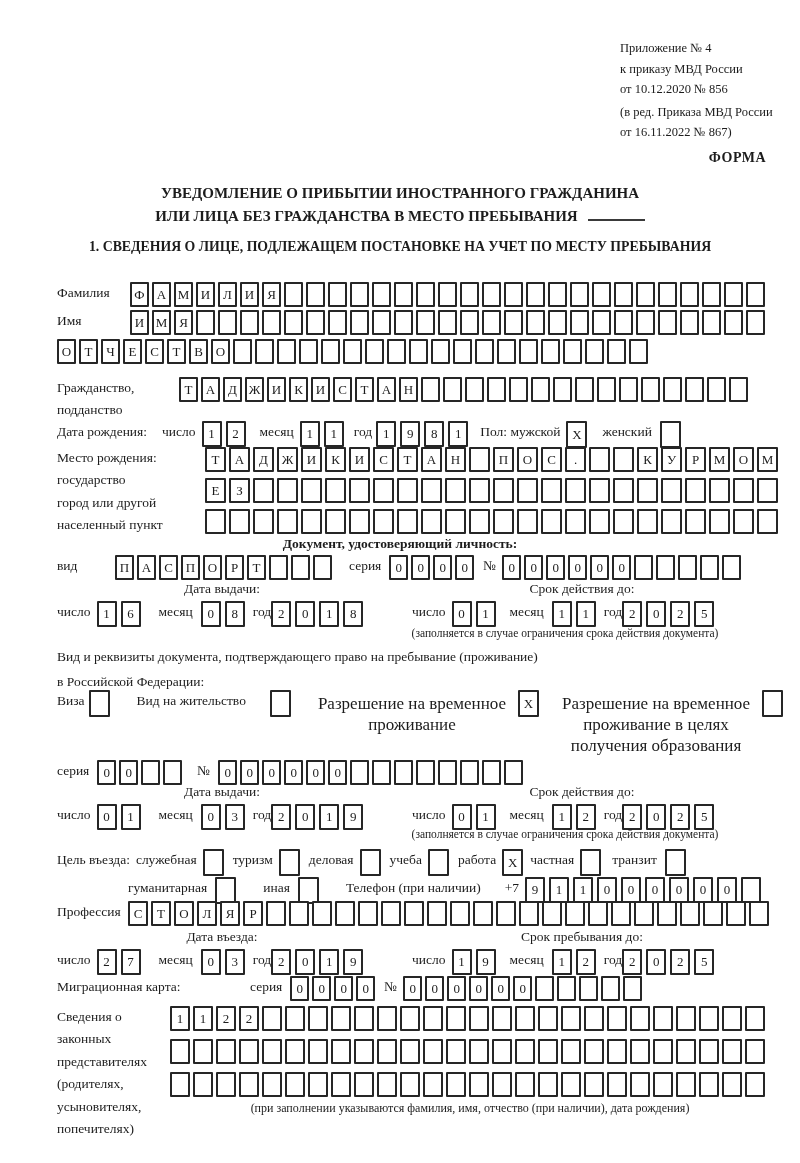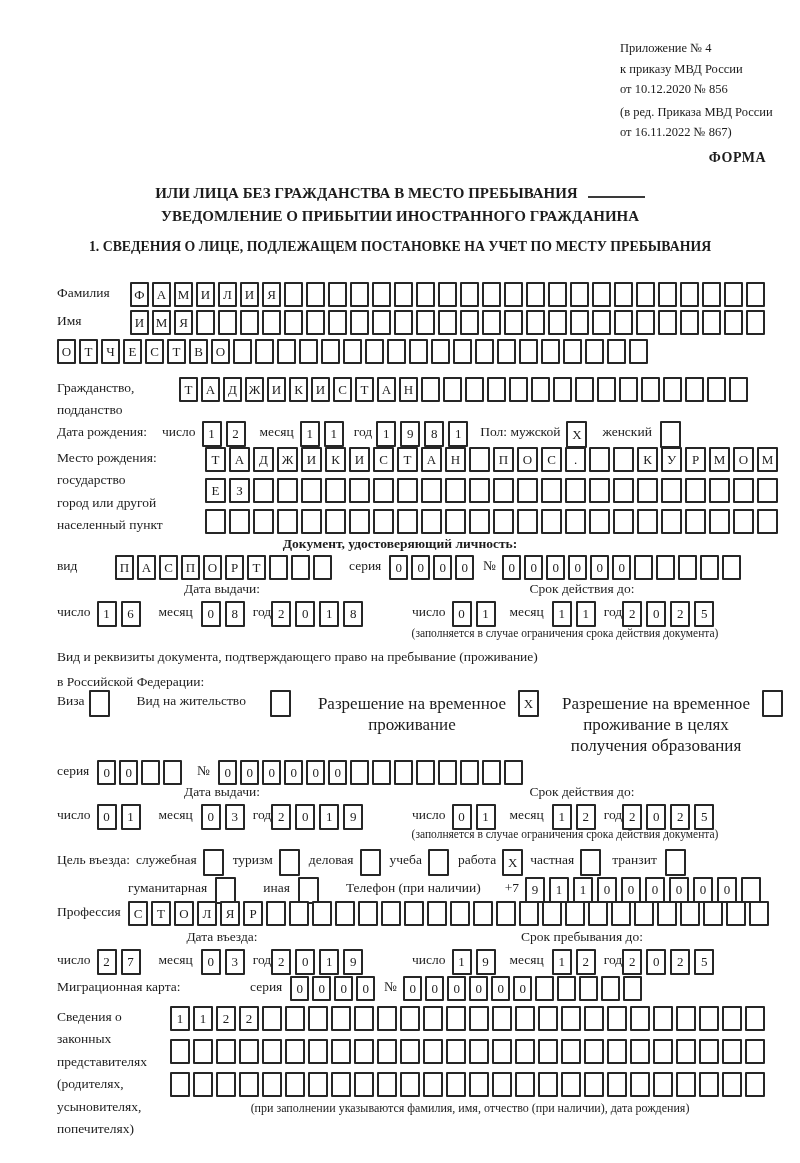--- a/index.html
+++ b/index.html
@@ -52,24 +52,24 @@
     <div>к приказу МВД России</div>
     <div>от 10.12.2020 № 856</div>
     <div class="rev">
       <div>(в ред. Приказа МВД России</div>
       <div>от 16.11.2022 № 867)</div>
     </div>
   </div>
   <div class="abs forma" style="top:150px">ФОРМА</div>
 
   <div class="abs center title" style="top:182px">
+    <div>УВЕДОМЛЕНИЕ О ПРИБЫТИИ ИНОСТРАННОГО ГРАЖДАНИНА</div>
     <div>
       <span>ИЛИ ЛИЦА БЕЗ ГРАЖДАНСТВА В МЕСТО ПРЕБЫВАНИЯ</span><span class="blank"></span>
     </div>
-    <div>УВЕДОМЛЕНИЕ О ПРИБЫТИИ ИНОСТРАННОГО ГРАЖДАНИНА</div>
   </div>
 
   <div class="abs center sect" style="top:239px">1. СВЕДЕНИЯ О ЛИЦЕ, ПОДЛЕЖАЩЕМ ПОСТАНОВКЕ НА УЧЕТ ПО МЕСТУ ПРЕБЫВАНИЯ</div>
 
   <div class="abs row" style="top:282px">
     <span class="lbl" style="width:73px">Фамилия</span>
     <span class="cells">
         <span class="cell">Ф</span>
         <span class="cell">А</span>
         <span class="cell">М</span>

